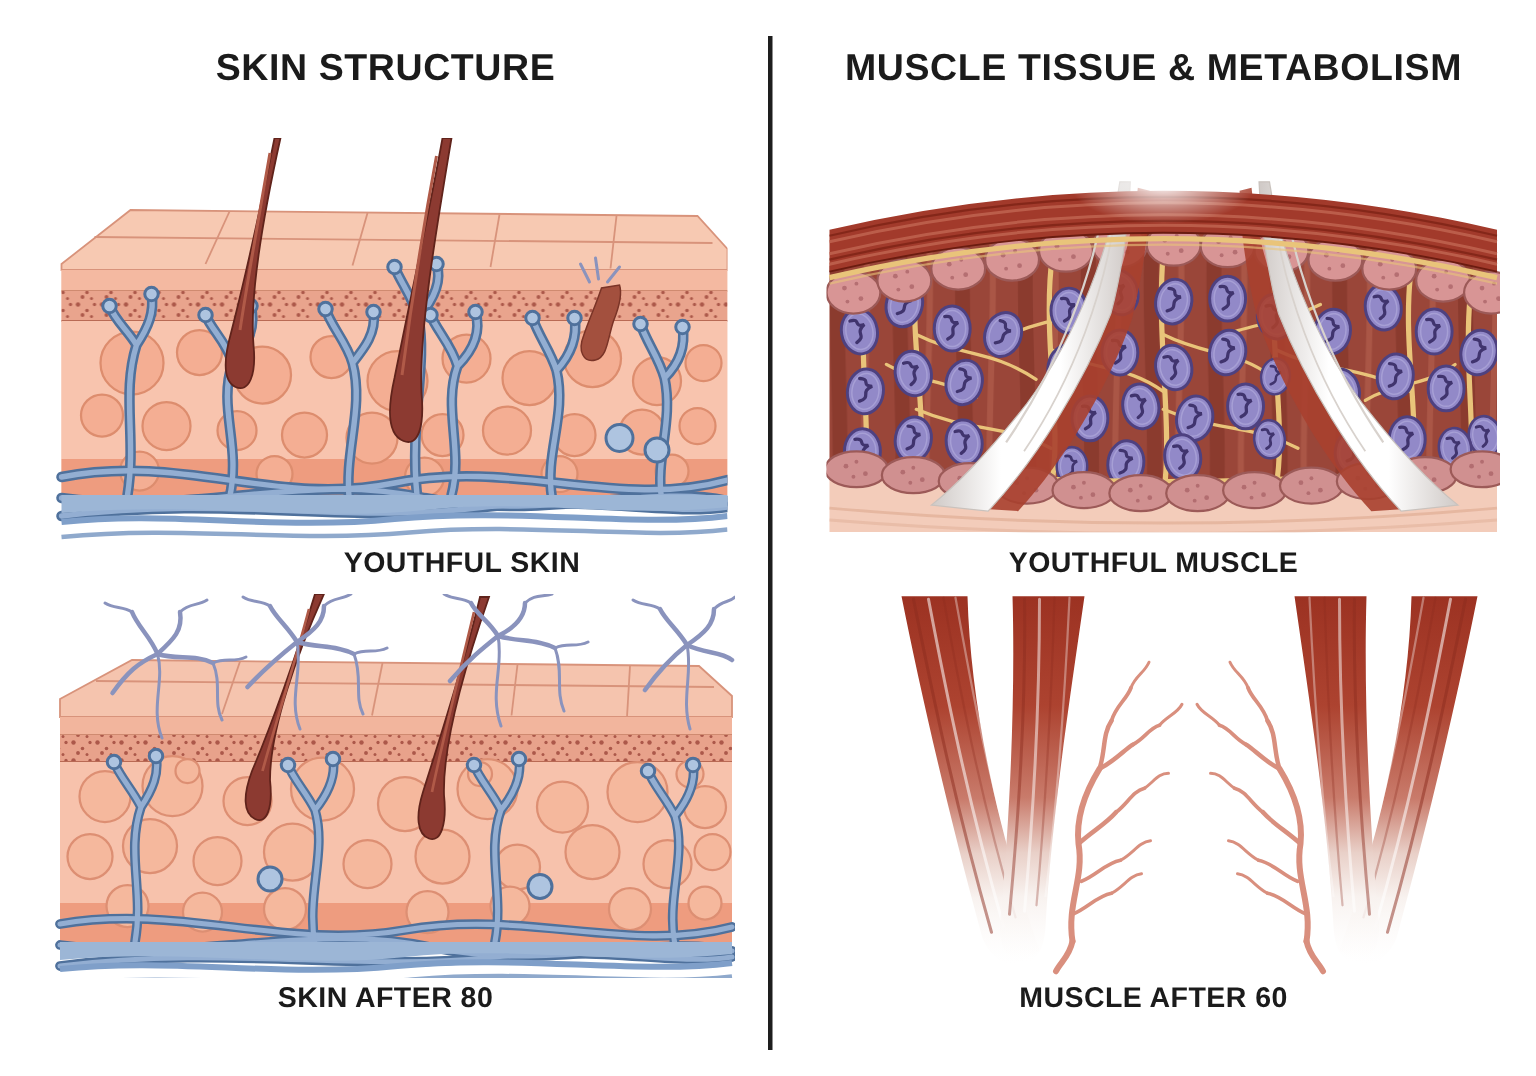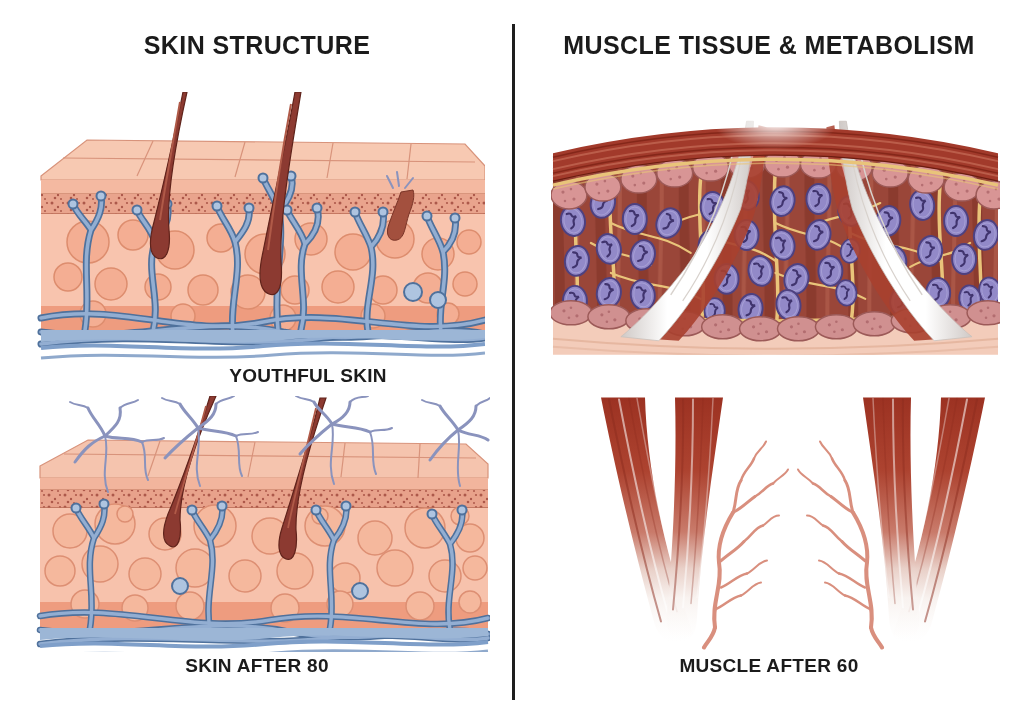--- a/index.html
+++ b/index.html
@@ -498,15 +498,16 @@
           </g>
         </g>
       </g>
     </defs>
     <use href="#mpair"></use>
     <use href="#mpair" transform="translate(392,0) scale(-1,1)"></use>
   </svg>
 
   <div class="caption cap-skin-young">YOUTHFUL SKIN</div>
   <div class="caption cap-skin-old">SKIN AFTER 80</div>
+  <div class="caption cap-muscle-young">YOUTHFUL MUSCLE</div>
   <div class="caption cap-muscle-old">MUSCLE AFTER 60</div>
 
 </div>
 
 </body></html>

